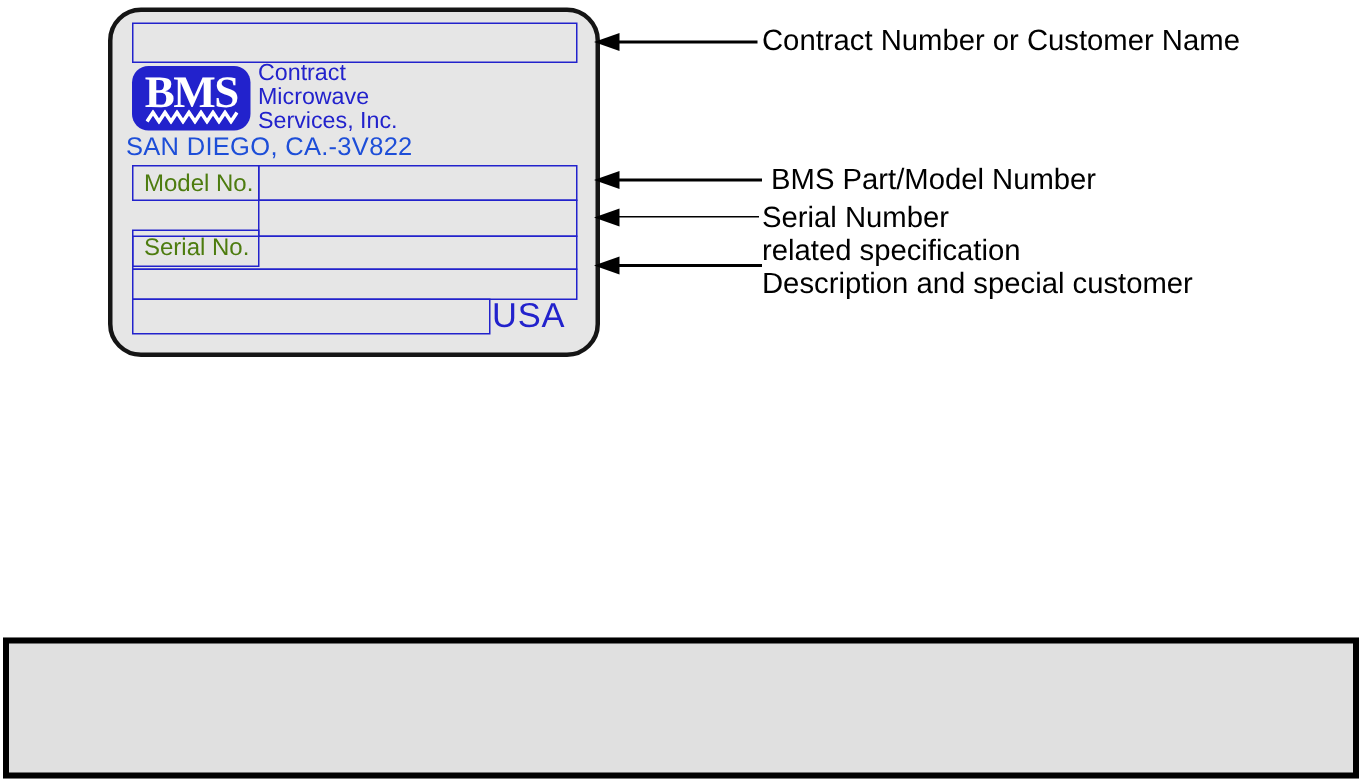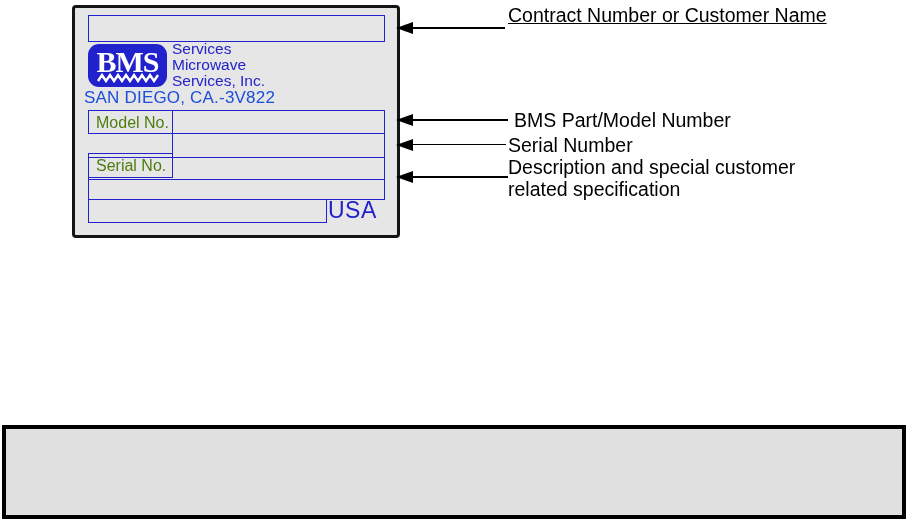--- a/index.html
+++ b/index.html
@@ -4,21 +4,21 @@
 <style>
   html,body { margin:0; padding:0; background:#ffffff; }
   .canvas {
     position:relative; width:912px; height:522px; background:#ffffff;
     font-family:"Liberation Sans", sans-serif; overflow:hidden;
   }
 
   
   .label {
     position:absolute; left:72px; top:5px; width:328px; height:233px;
-    background:#e6e6e6; border:3px solid #151515; border-radius:4px;
+    background:#e6e6e6; border:3px solid #151515; border-radius:22px;
     box-sizing:border-box;
   }
   .bluebox {
     position:absolute; border:1px solid #2222cc; box-sizing:border-box;
     background:transparent;
   }
   .contract-box { left:13px; top:7px; width:297px; height:27px; }
 
   .logo {
     position:absolute; left:13px; top:36px; width:79px; height:43px;
@@ -84,53 +84,53 @@
     <div class="bluebox contract-box"></div>
 
     <div class="logo">
       <span class="logo-text">BMS</span>
       <svg class="logo-zigzag" width="62" height="10" viewBox="0 0 62 10">
         <polyline points="1,8 5,2 9,8 13,2 17,8 21,2 25,8 29,2 33,8 37,2 41,8 45,2 49,8 53,2 57,8 61,2" fill="none" stroke="#ffffff" stroke-width="2.4"></polyline>
       </svg>
     </div>
 
     <div class="company">
-      <div>Services</div>
+      <div>Contract</div>
       <div>Microwave</div>
       <div>Services, Inc.</div>
     </div>
 
     <div class="address">SAN DIEGO, CA.-3V822</div>
 
     <div class="bluebox cell cell-model-label">Model No.</div>
     <div class="bluebox cell-model-value"></div>
     <div class="bluebox cell cell-serial-label">Serial No.</div>
     <div class="bluebox cell-serial-value"></div>
 
     <div class="bluebox desc-box-1"></div>
     <div class="bluebox desc-box-2"></div>
     <div class="bluebox bottom-box"></div>
 
     <div class="usa">USA</div>
   </div>
 
   <div class="arrowhead" style="left:396px; top:22px;"></div>
   <div class="arrowline" style="left:411px; top:27px; width:94px;"></div>
-  <div class="anno" style="left:508px; top:4px;text-decoration:underline;">Contract Number or Customer Name</div>
+  <div class="anno" style="left:508px; top:16px;">Contract Number or Customer Name</div>
 
   <div class="arrowhead" style="left:396px; top:114px;"></div>
   <div class="arrowline" style="left:411px; top:119px; width:97px;"></div>
   <div class="anno" style="left:514px; top:109px;">BMS Part/Model Number</div>
 
   <div class="arrowhead" style="left:396px; top:139px;"></div>
   <div class="arrowline thin" style="left:411px; top:144px; width:95px;"></div>
   <div class="anno" style="left:508px; top:134px;">Serial Number</div>
 
   <div class="arrowhead" style="left:396px; top:171px;"></div>
   <div class="arrowline" style="left:411px; top:176px; width:97px;"></div>
   <div class="anno" style="left:508px; top:156px;">
+    <div>related specification</div>
     <div>Description and special customer</div>
-    <div>related specification</div>
   </div>
 
   <div class="note-box"></div>
 
 </div>
 
 </body></html>

